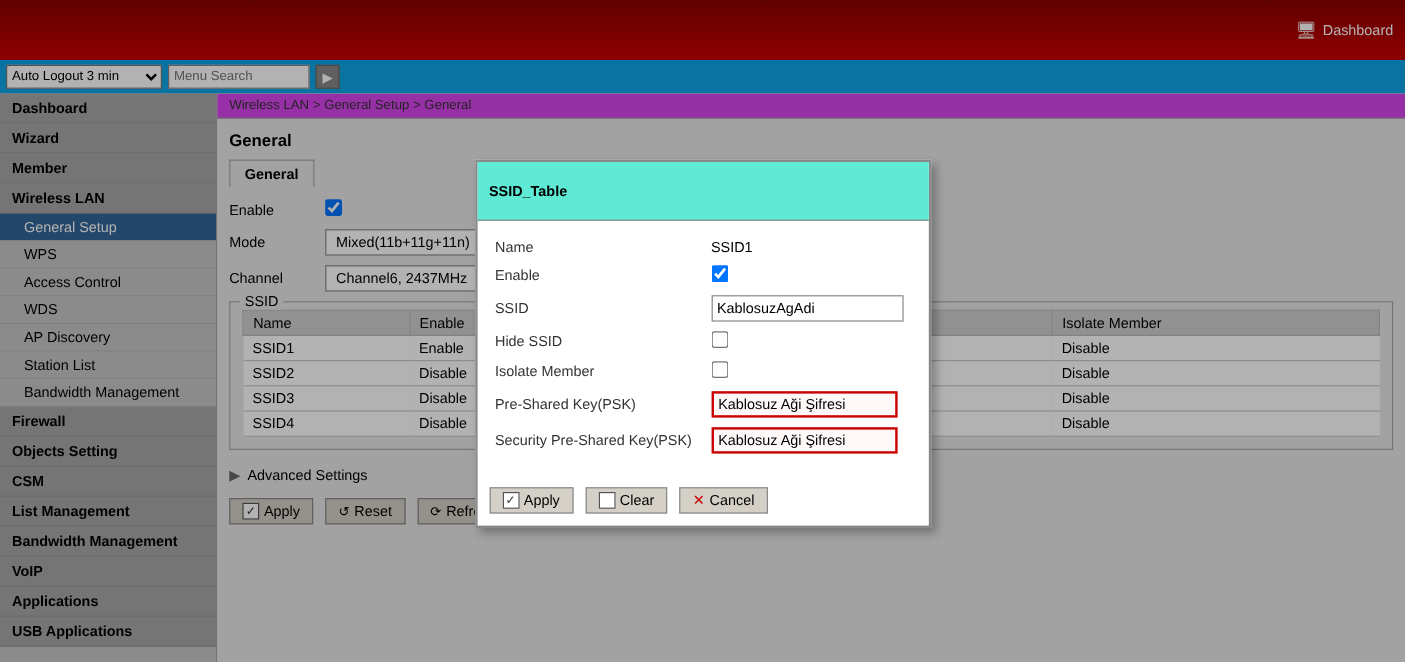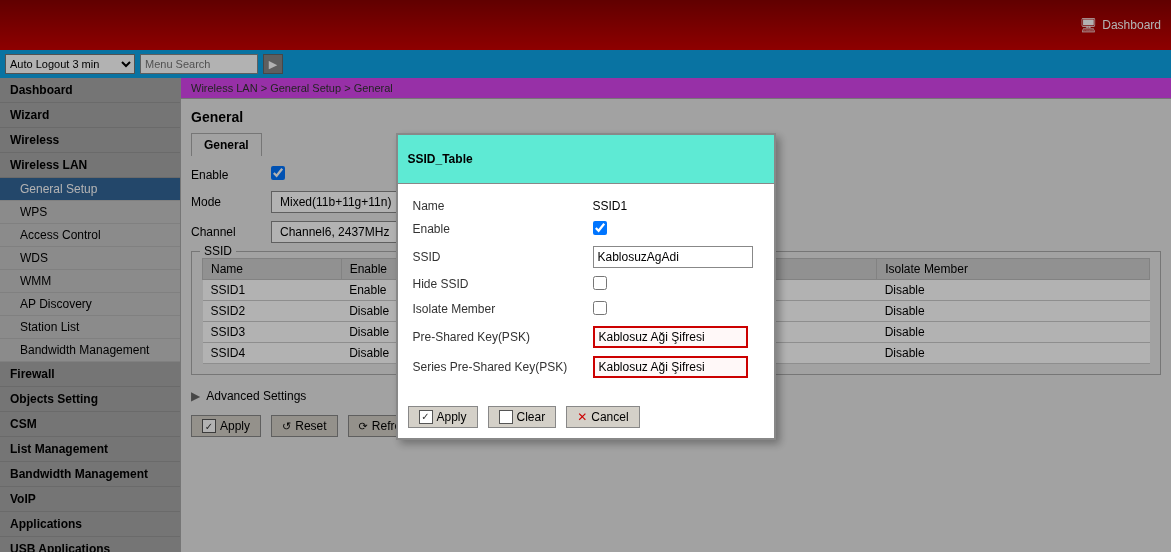--- a/index.html
+++ b/index.html
@@ -90,27 +90,26 @@
   </select>
   <input type="text" placeholder="Menu Search" style="">
   <div class="topbar-search-btn">▶</div>
 </div>
 
 <div class="main-layout">
 
   <div class="sidebar">
     <div class="sidebar-section">Dashboard</div>
     <div class="sidebar-section">Wizard</div>
-    <div class="sidebar-section">Wireless</div>
+    <div class="sidebar-section">Member</div>
     <div class="sidebar-section">Wireless LAN</div>
     <div class="sidebar-sub active">General Setup</div>
     <div class="sidebar-sub">WPS</div>
     <div class="sidebar-sub">Access Control</div>
     <div class="sidebar-sub">WDS</div>
-    <div class="sidebar-sub">WMM</div>
     <div class="sidebar-sub">AP Discovery</div>
     <div class="sidebar-sub">Station List</div>
     <div class="sidebar-sub">Bandwidth Management</div>
     <div class="sidebar-section">Firewall</div>
     <div class="sidebar-section">Objects Setting</div>
     <div class="sidebar-section">CSM</div>
     <div class="sidebar-section">List Management</div>
     <div class="sidebar-section">Bandwidth Management</div>
     <div class="sidebar-section">VoIP</div>
     <div class="sidebar-section">Applications</div>
@@ -257,21 +256,21 @@
 
 
       <div class="modal-row">
         <div class="modal-label">Pre-Shared Key(PSK)</div>
         <div class="modal-value highlighted">
           <input type="text" value="Kablosuz Aği Şifresi" style="width: 155px; height: 22px; border: 2px solid rgb(204, 0, 0); font-size: 12px; padding: 0px 4px;">
         </div>
       </div>
 
       <div class="modal-row">
-        <div class="modal-label">Series Pre-Shared Key(PSK)</div>
+        <div class="modal-label">Security Pre-Shared Key(PSK)</div>
         <div class="modal-value highlighted">
           <input type="text" value="Kablosuz Aği Şifresi" style="width: 155px; height: 22px; border: 2px solid rgb(204, 0, 0); font-size: 12px; padding: 0px 4px;">
         </div>
       </div>
 
     </div>
     <div class="modal-footer">
       <button class="modal-btn">
         <div class="checkbox-icon checked"></div>
         <span>Apply</span>

